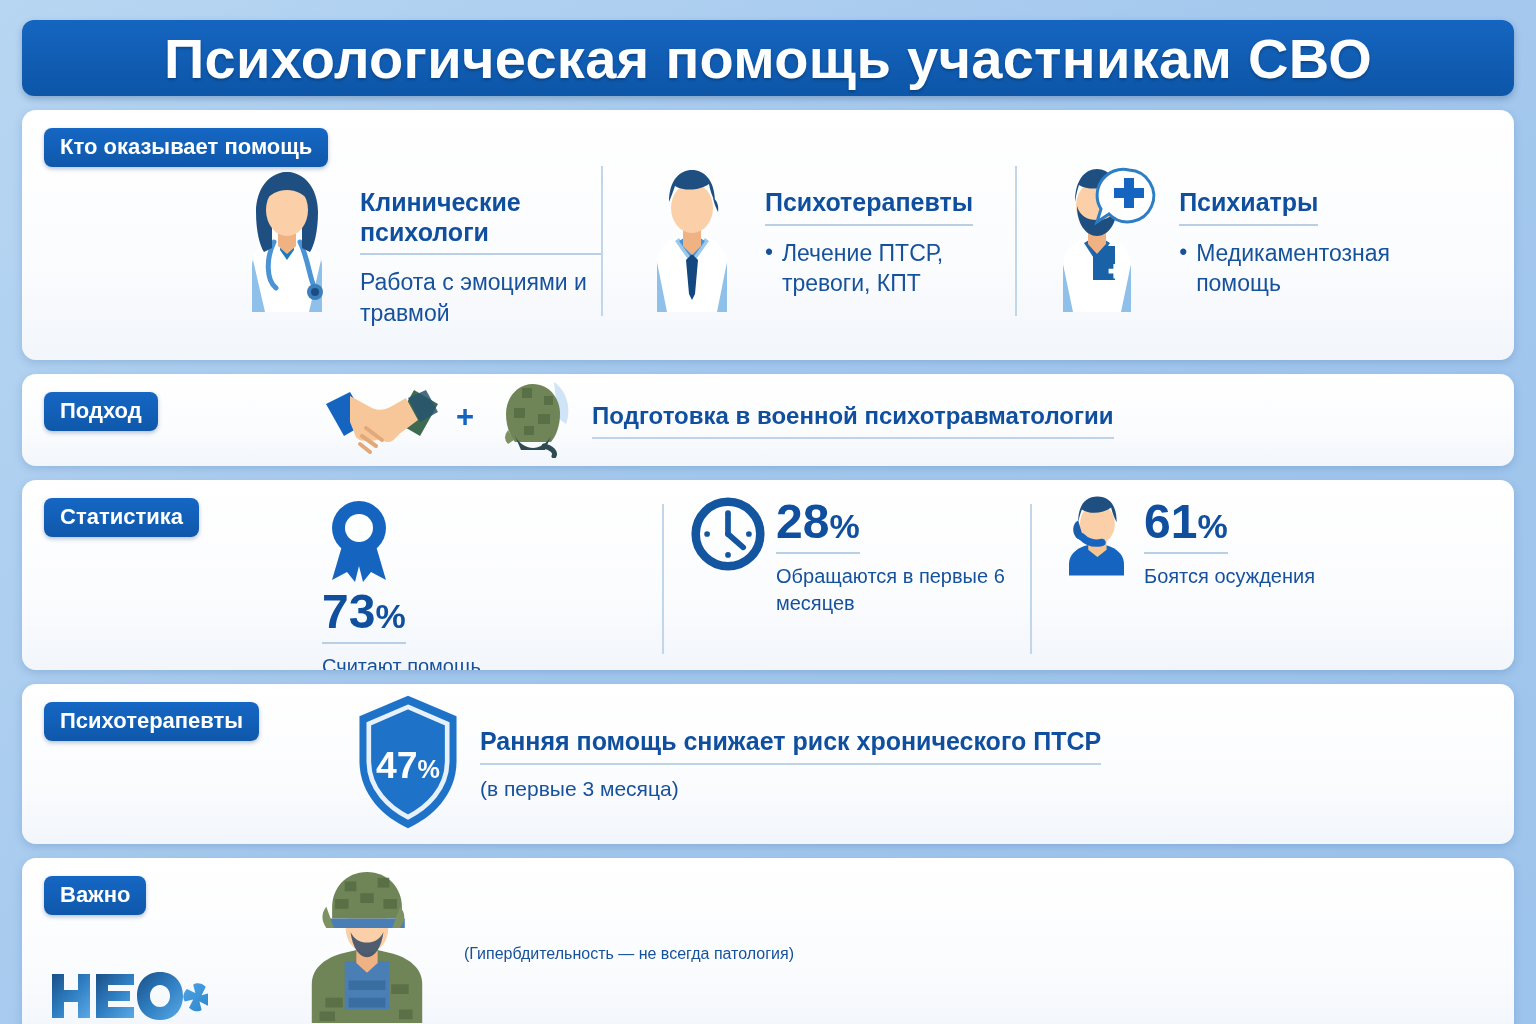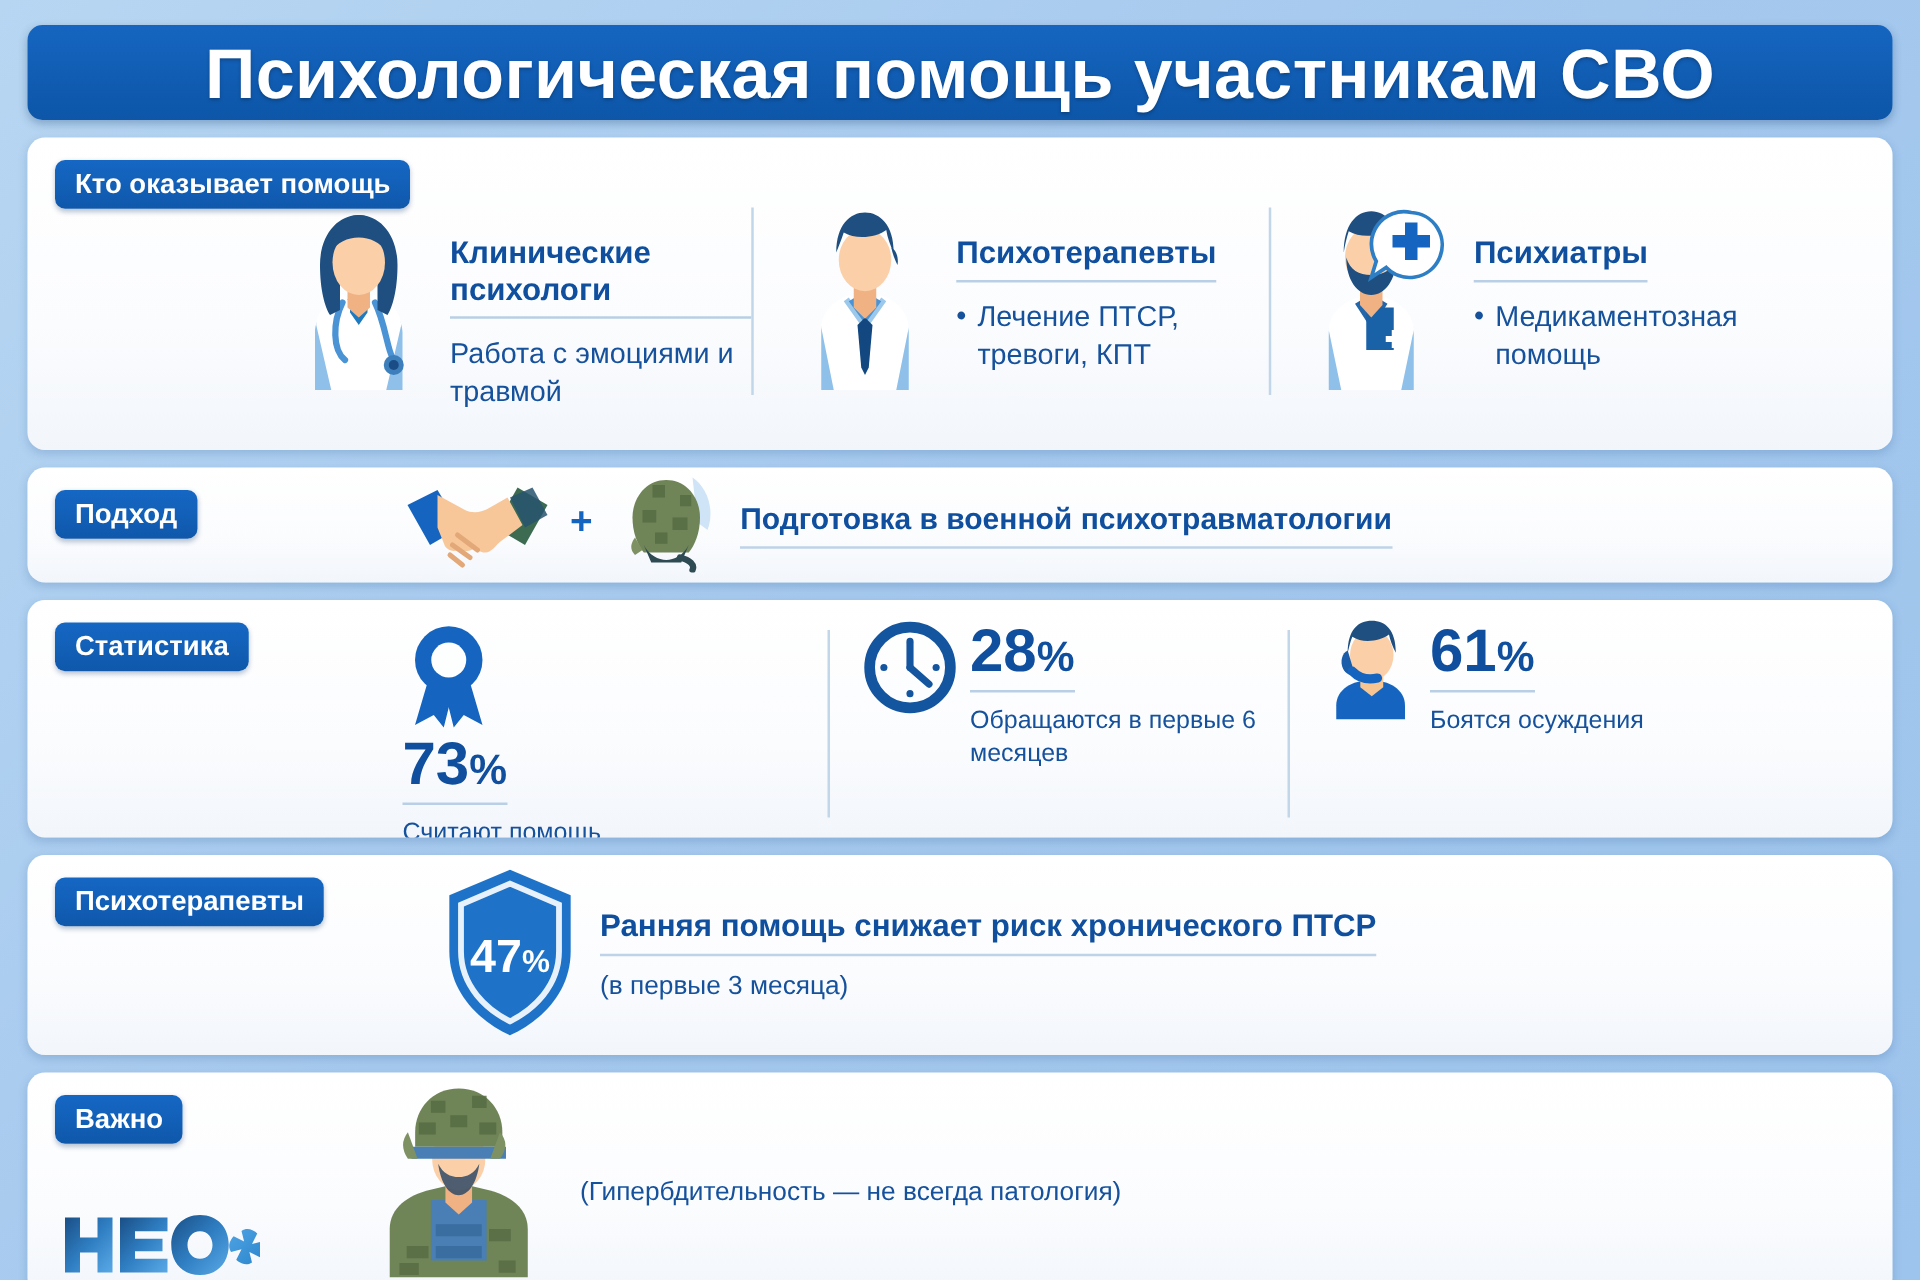--- a/index.html
+++ b/index.html
@@ -237,21 +237,21 @@
   .important-txt .main {
     color: #0f4f9e;
     font-size: 25px;
     font-weight: 600;
     border-bottom: 2px solid #bfd3e8;
     padding-bottom: 7px;
     display: inline-block;
   }
   .important-txt .sub {
     color: #16519c;
-    font-size: 21px;
+    font-size: 16px;
     margin-top: 13px;
   }
   .logo {
     position: absolute;
     left: 26px;
     bottom: 12px;
     width: 160px;
     height: 56px;
   }
 </style>

